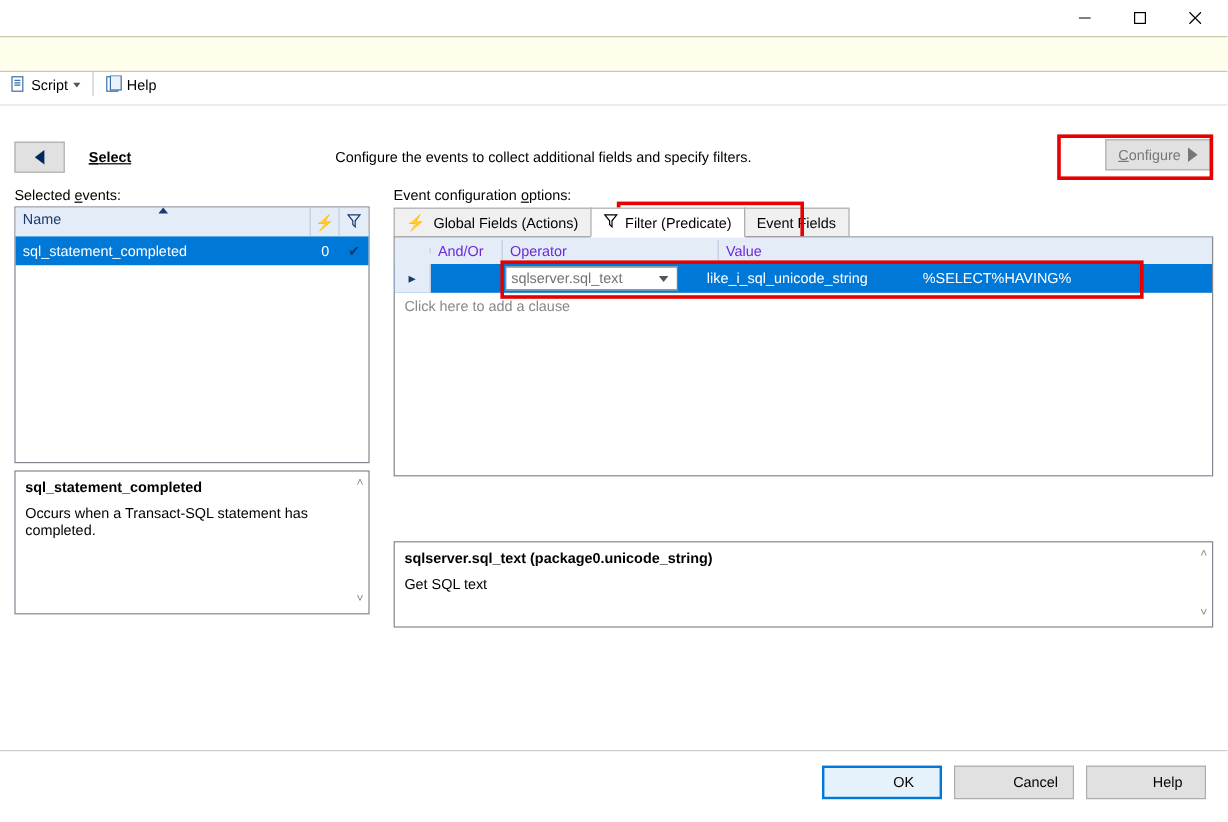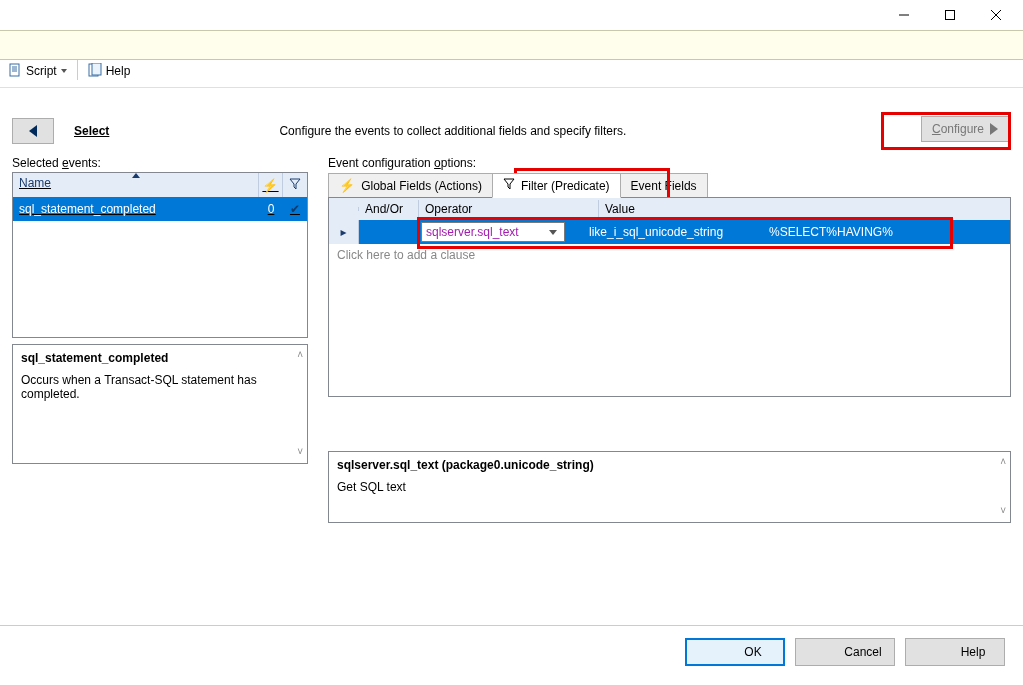--- a/index.html
+++ b/index.html
@@ -141,30 +141,30 @@
   }
   .filter-body {
     border:1px solid #828790;
     background:#fff;
     height: 200px;
     margin-top:-1px;
     position:relative;
   }
   .filter-header {
     display:flex; height:22px; align-items:center;
-    color:#000000;
+    color:#6d28d9;
     background:#e4ecf7;
   }
   .fh-cell { border-right:1px solid #c0cde0; padding:2px 6px; }
   .filter-data-row {
     display:flex; height:24px; align-items:center;
     background:#0078d7; color:#fff;
   }
   .fd-select {
-    background:#fff; color:#a21caf; border:1px solid #7a7a7a;
+    background:#fff; color:#737373; border:1px solid #7a7a7a;
     height:20px; width:144px;
     display:flex;align-items:center;justify-content:space-between;
     padding: 0 4px; margin-left:0px;
   }
   .dropdown-btn {
     width:14px;height:16px; display:flex;align-items:center;justify-content:center;
   }
   .add-row { color:#888; padding:4px 8px; }
   .field-desc {
     margin-top:54px;
@@ -271,21 +271,21 @@
       <span><span style="text-decoration:underline">C</span>onfigure</span>
       <span class="nav-arrow-right"></span>
     </div>
     <div class="hl-red-around-config"></div>
   </div>
 
   <div class="columns">
 
     <div class="leftcol">
       <div class="subtitle"><span>Selected </span><span style="text-decoration:underline">e</span><span>vents:</span></div>
-      <div class="grid-border" style="height:166px;text-decoration:underline;">
+      <div class="grid-border" style="height:214px;">
         <div class="grid-header-row">
           <div class="grid-header-cell" style="flex:1">
             <span>Name</span>
             <span class="sort-caret"></span>
           </div>
           <div class="grid-header-cell" style="width:24px;display:flex;align-items:center;justify-content:center;">
             <span class="bolt-icon">⚡</span>
           </div>
           <div class="grid-header-cell" style="width:24px;display:flex;align-items:center;justify-content:center;border-right:none;">
             <span>

